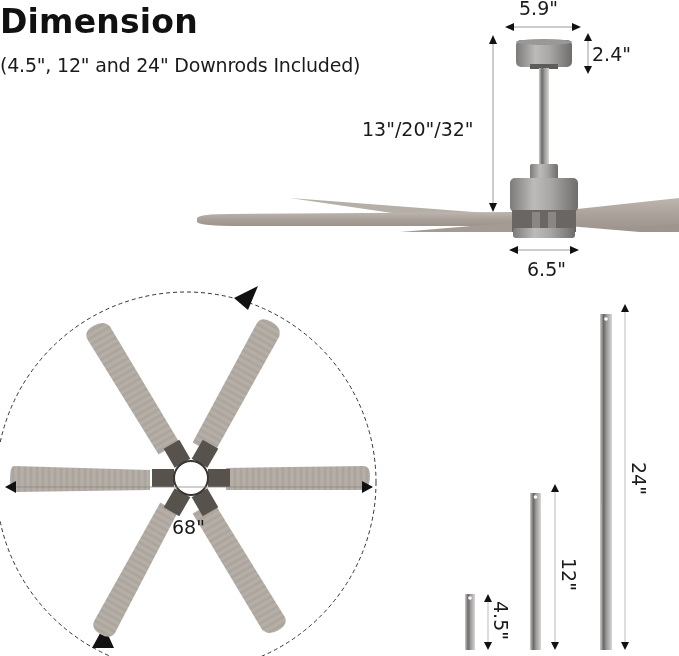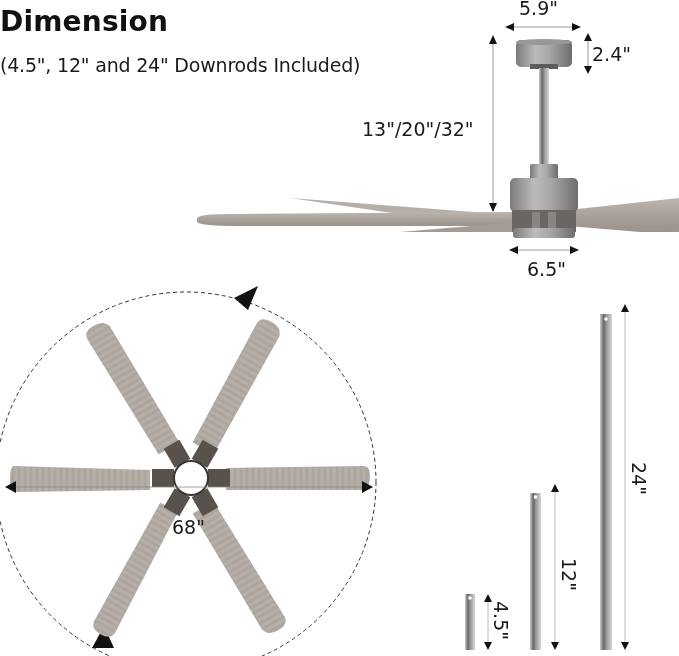--- a/index.html
+++ b/index.html
@@ -1,18 +1,18 @@
 <!DOCTYPE html>
 <html><head>
   <meta charset="utf-8">
   <style>
     html, body { margin: 0; padding: 0; background: #ffffff; }
     body { width: 679px; height: 656px; position: relative; overflow: hidden;
       font-family: "DejaVu Sans", sans-serif; color: #111; }
-    .title { position: absolute; left: 0; top: 0; font-size: 28px; font-weight: bold;
+    .title { position: absolute; left: 0; top: 0; font-size: 33px; font-weight: bold;
       letter-spacing: 0.2px; line-height: 44px; color: #111; }
     .subtitle { position: absolute; left: 0; top: 52px; font-size: 19px; line-height: 26px;
       color: #1a1a1a; letter-spacing: -0.2px; }
     .lbl { position: absolute; font-size: 19px; color: #1a1a1a; line-height: 22px; white-space: nowrap; }
     .lbl.rot { transform-origin: 0 0; transform: rotate(90deg); }
     svg.diagram { position: absolute; left: 0; top: 0; }
   </style>
 </head>
 <body>
 

